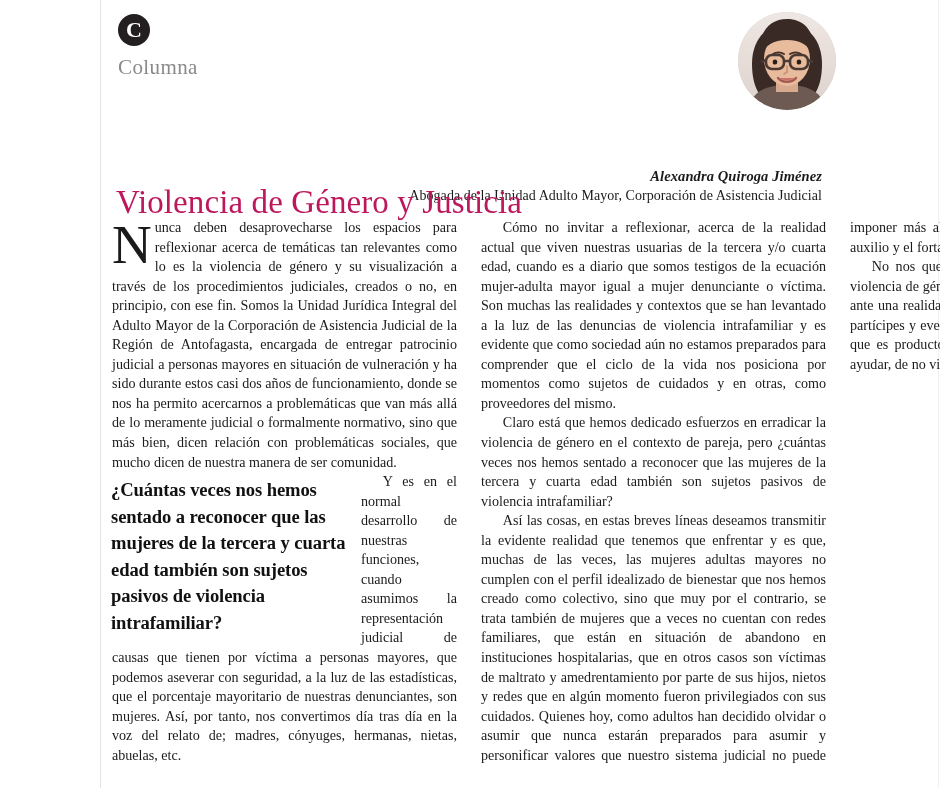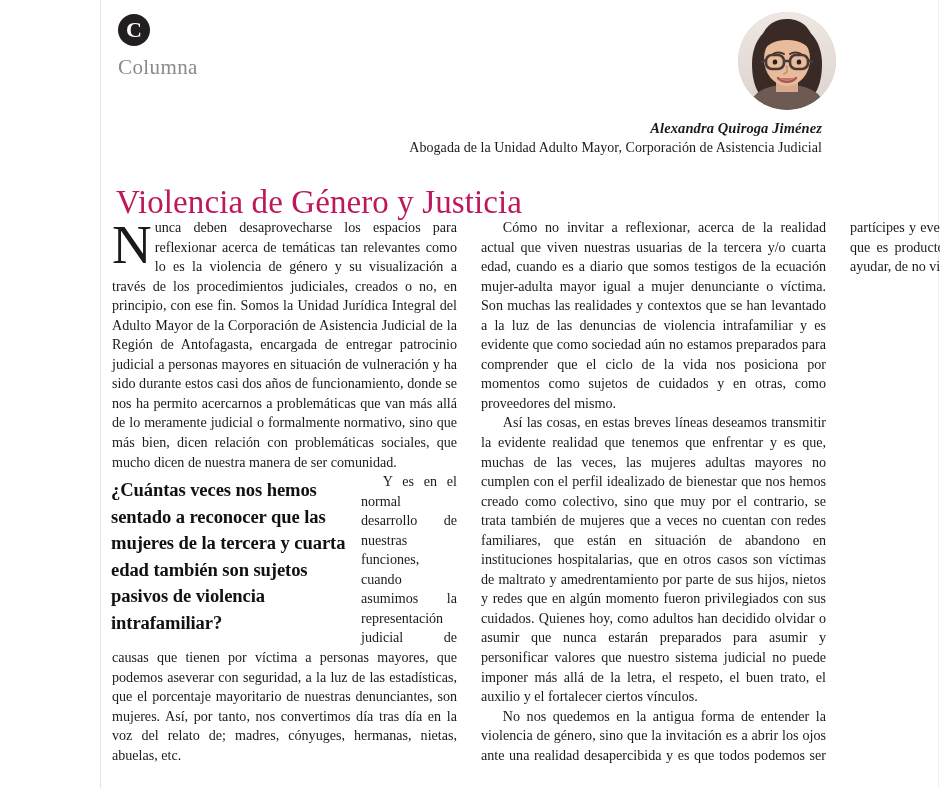--- a/index.html
+++ b/index.html
@@ -87,20 +87,21 @@
     top: 120px;
     text-align: right;
     width: 620px;
   }
   .author-name {
     font-style: italic;
     font-weight: bold;
     font-size: 14.5px;
     color: #1a1a1a;
     letter-spacing: 0.1px;
+    margin-top: 48px;
   }
   .author-role {
     margin-top: 3px;
     font-size: 14px;
     color: #1a1a1a;
     letter-spacing: 0.05px;
   }
 
   
   .headline {
@@ -232,20 +233,21 @@
   <h1 class="headline">Violencia de Género y Justicia</h1>
 
   <div class="article">
 
     <p class="lead"><span class="dropcap">N</span><span>unca deben desaprovecharse los espacios para reflexionar acerca de temáticas tan relevantes como lo es la violencia de género y su visualización a través de los procedimientos judiciales, creados o no, en principio, con ese fin. Somos la Unidad Jurídica Integral del Adulto Mayor de la Corporación de Asistencia Judicial de la Región de Antofagasta, encargada de entregar patrocinio judicial a personas mayores en situación de vulneración y ha sido durante estos casi dos años de funcionamiento, donde se nos ha permito acercarnos a problemáticas que van más allá de lo meramente judicial o formalmente normativo, sino que más bien, dicen relación con problemáticas sociales, que mucho dicen de nuestra manera de ser comunidad.</span></p>
 
     <p><span class="pullquote">¿Cuántas veces nos hemos sentado a reconocer que las mujeres de la tercera y cuarta edad también son sujetos pasivos de violencia intrafamiliar?</span><span>Y es en el normal desarrollo de nuestras funciones, cuando asumimos la representación judicial de causas que tienen por víctima a personas mayores, que podemos aseverar con seguridad, a la luz de las estadísticas, que el porcentaje mayoritario de nuestras denunciantes, son mujeres. Así, por tanto, nos convertimos día tras día en la voz del relato de; madres, cónyuges, hermanas, nietas, abuelas, etc.</span></p>
 
     <p>Cómo no invitar a reflexionar, acerca de la realidad actual que viven nuestras usuarias de la tercera y/o cuarta edad, cuando es a diario que somos testigos de la ecuación mujer-adulta mayor igual a mujer denunciante o víctima. Son muchas las realidades y contextos que se han levantado a la luz de las denuncias de violencia intrafamiliar y es evidente que como sociedad aún no estamos preparados para comprender que el ciclo de la vida nos posiciona por momentos como sujetos de cuidados y en otras, como proveedores del mismo.</p>
 
+    <p>Claro está que hemos dedicado esfuerzos en erradicar la violencia de género en el contexto de pareja, pero ¿cuántas veces nos hemos sentado a reconocer que las mujeres de la tercera y cuarta edad también son sujetos pasivos de violencia intrafamiliar?</p>
 
     <p>Así las cosas, en estas breves líneas deseamos transmitir la evidente realidad que tenemos que enfrentar y es que, muchas de las veces, las mujeres adultas mayores no cumplen con el perfil idealizado de bienestar que nos hemos creado como colectivo, sino que muy por el contrario, se trata también de mujeres que a veces no cuentan con redes familiares, que están en situación de abandono en instituciones hospitalarias, que en otros casos son víctimas de maltrato y amedrentamiento por parte de sus hijos, nietos y redes que en algún momento fueron privilegiados con sus cuidados. Quienes hoy, como adultos han decidido olvidar o asumir que nunca estarán preparados para asumir y personificar valores que nuestro sistema judicial no puede imponer más allá de la letra, el respeto, el buen trato, el auxilio y el fortalecer ciertos vínculos.</p>
 
     <p>No nos quedemos en la antigua forma de entender la violencia de género, sino que la invitación es a abrir los ojos ante una realidad desapercibida y es que todos podemos ser partícipes y eventualmente autores de aquella otra violencia, que es producto del no hacer, del no involucrarse, del no ayudar, de no visitar y del no ser parte de la solución.</p>
 
   </div>
 
 </div>
 
 </body></html>

